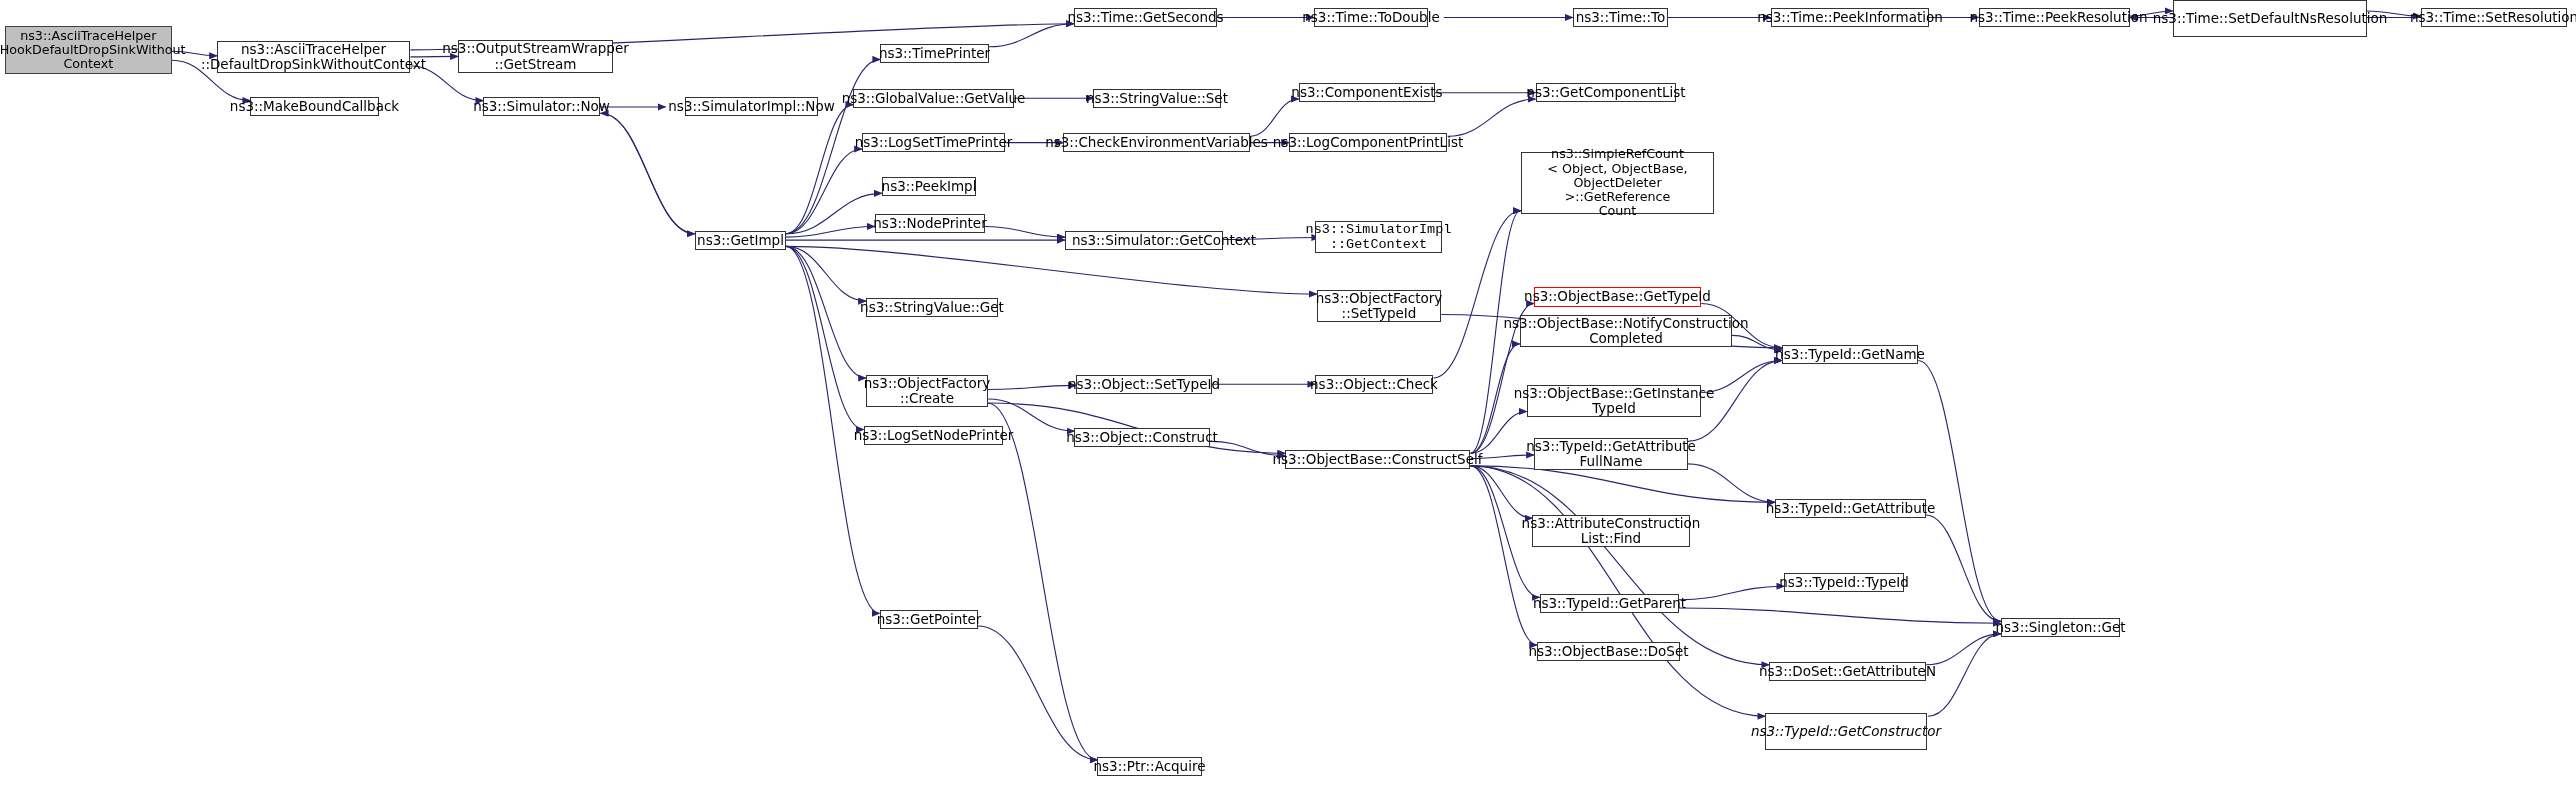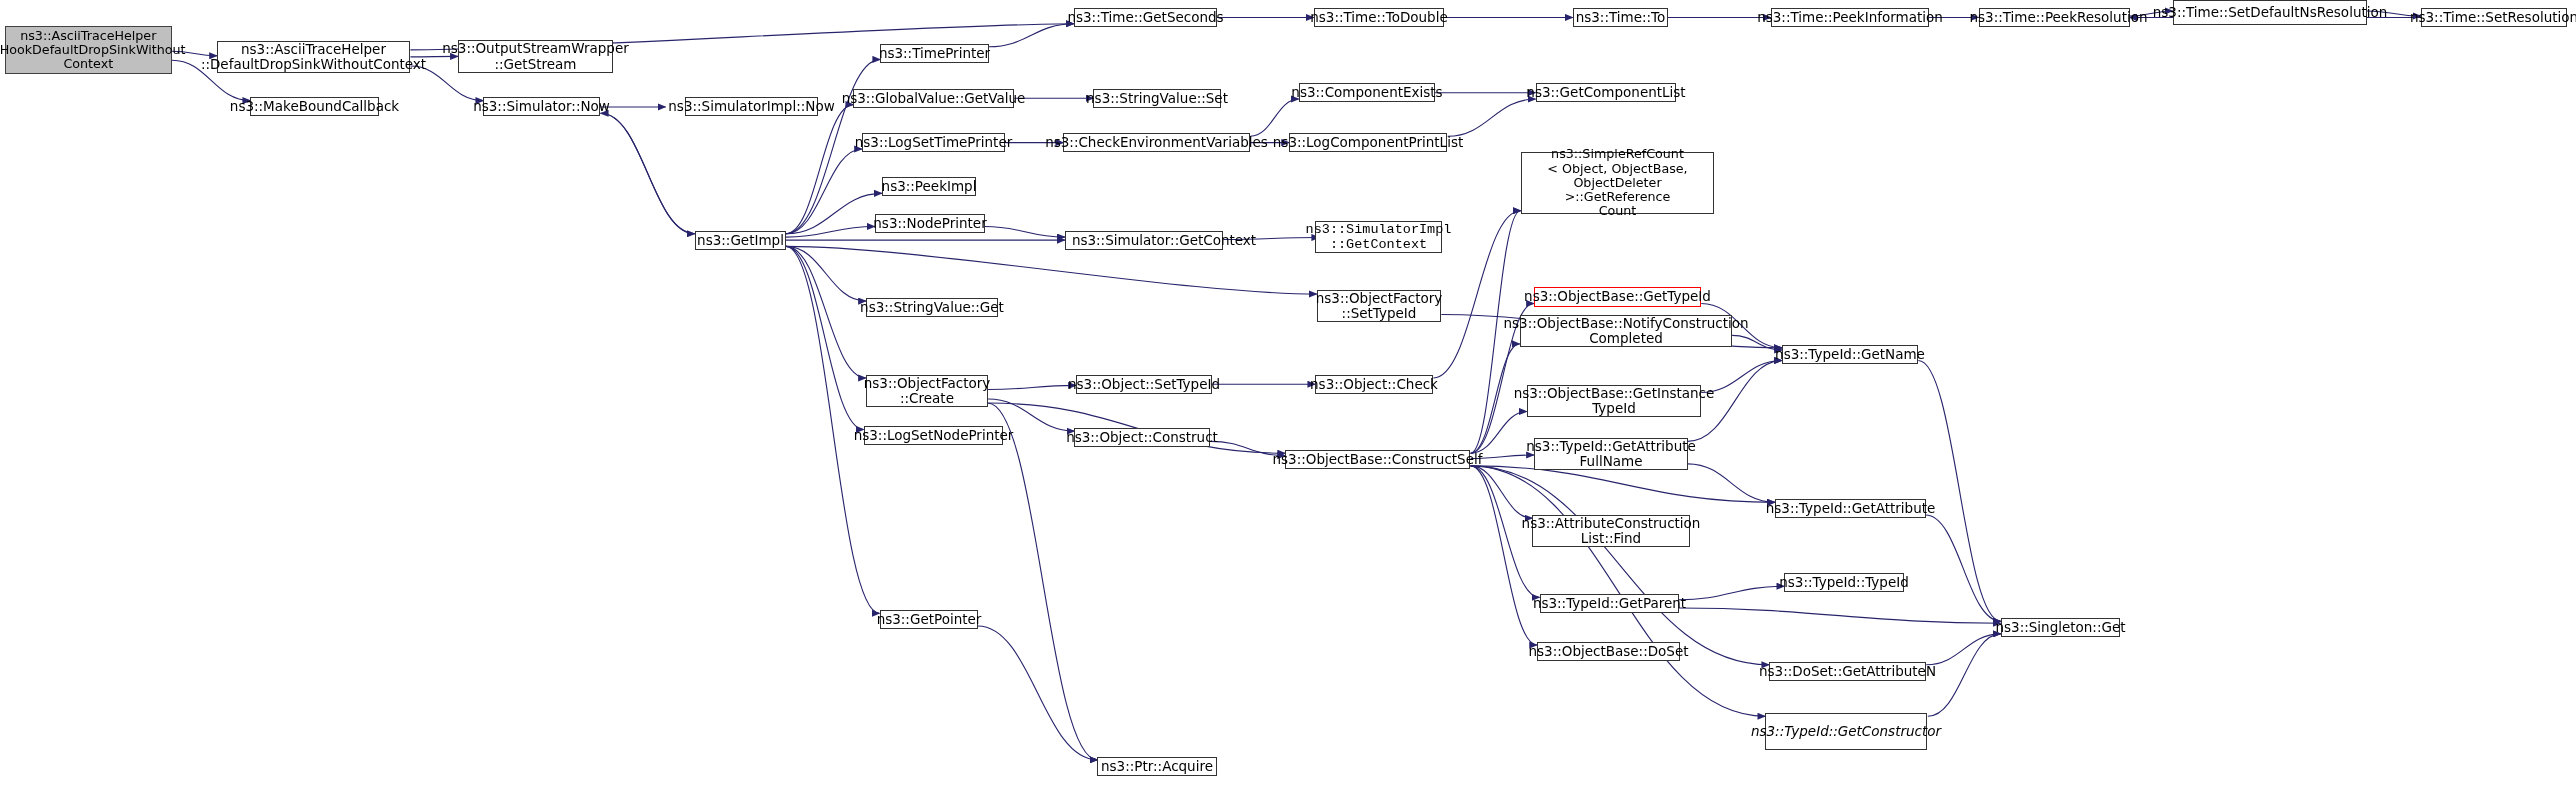--- a/index.html
+++ b/index.html
@@ -139,21 +139,21 @@
       <div class="node" style="left: 866px; top: 375px; width: 122px; height: 32px;">
         <span>ns3::ObjectFactory
 ::Create</span>
       </div>
       <div class="node" style="left: 864px; top: 426px; width: 139px; height: 19px;">
         <span>ns3::LogSetNodePrinter</span>
       </div>
       <div class="node" style="left: 880px; top: 610px; width: 98px; height: 19px;">
         <span>ns3::GetPointer</span>
       </div>
-      <div class="node" style="left: 1097px; top: 757px; width: 120px; height: 19px; text-align: right;">
+      <div class="node" style="left: 1097px; top: 757px; width: 105px; height: 19px; text-align: right;">
         <span>ns3::Ptr::Acquire</span>
       </div>
       <div class="node" style="left: 1074px; top: 8px; width: 143px; height: 19px;">
         <span>ns3::Time::GetSeconds</span>
       </div>
       <div class="node" style="left: 1093px; top: 89px; width: 128px; height: 19px;">
         <span>ns3::StringValue::Set</span>
       </div>
       <div class="node" style="left: 1063px; top: 133px; width: 187px; height: 19px;">
         <span>ns3::CheckEnvironmentVariables</span>
@@ -166,21 +166,21 @@
       </div>
       <div class="node" style="left: 1074px; top: 428px; width: 136px; height: 19px;">
         <span>ns3::Object::Construct</span>
       </div>
       <div class="node" style="left: 1299px; top: 83px; width: 136px; height: 19px;">
         <span>ns3::ComponentExists</span>
       </div>
       <div class="node" style="left: 1289px; top: 133px; width: 158px; height: 19px;">
         <span>ns3::LogComponentPrintList</span>
       </div>
-      <div class="node" style="left: 1314px; top: 8px; width: 130px; height: 19px;">
+      <div class="node" style="left: 1314px; top: 8px; width: 114px; height: 19px;">
         <span>ns3::Time::ToDouble</span>
       </div>
       <div class="node" style="left: 1315px; top: 221px; width: 127px; height: 32px; font-family: Liberation Mono, monospace;">
         <span>ns3::SimulatorImpl
 ::GetContext</span>
       </div>
       <div class="node" style="left: 1317px; top: 290px; width: 124px; height: 32px;">
         <span>ns3::ObjectFactory
 ::SetTypeId</span>
       </div>
@@ -244,21 +244,21 @@
       </div>
       <div class="node" style="left: 1573px; top: 8px; width: 95px; height: 19px;">
         <span>ns3::Time::To</span>
       </div>
       <div class="node" style="left: 1771px; top: 8px; width: 158px; height: 19px;">
         <span>ns3::Time::PeekInformation</span>
       </div>
       <div class="node" style="left: 1979px; top: 8px; width: 151px; height: 19px; padding-left: 12px;">
         <span>ns3::Time::PeekResolution</span>
       </div>
-      <div class="node" style="left: 2173px; top: 0px; width: 194px; height: 25px;">
+      <div class="node" style="left: 2173px; top: 0px; width: 194px; height: 37px;">
         <span>ns3::Time::SetDefaultNsResolution</span>
       </div>
       <div class="node" style="left: 2421px; top: 8px; width: 146px; height: 19px;">
         <span>ns3::Time::SetResolution</span>
       </div>
     </div>
 </div>
 
 
 </body></html>

